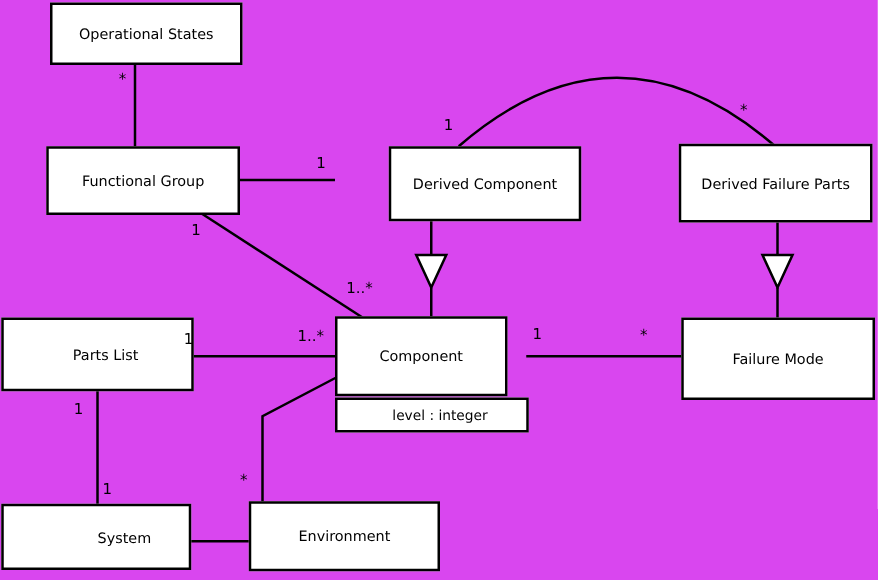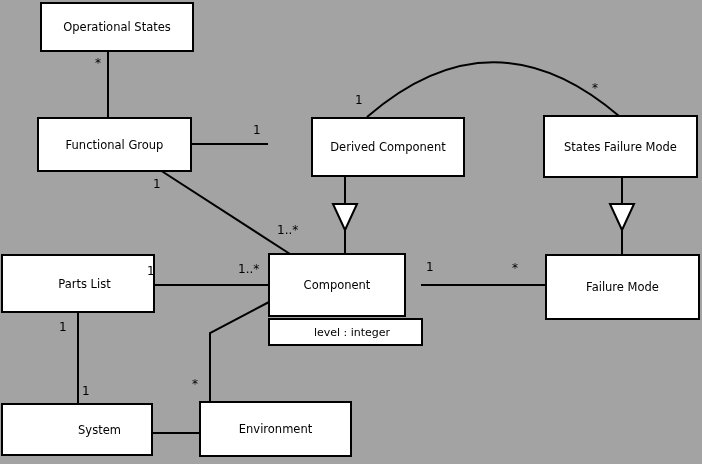--- a/index.html
+++ b/index.html
@@ -1,21 +1,21 @@
 <!DOCTYPE html>
 <html><head>
 <meta charset="utf-8">
 <style>
   html, body { margin: 0; padding: 0; }
   body { background: #ffffff; }
   #canvas {
     position: relative;
     width: 702px;
     height: 464px;
-    background: #a3a3a3;
+    background: #d946ef;
     font-family: "DejaVu Sans", sans-serif;
     color: #000000;
     overflow: hidden;
   }
   #connector-layer {
     position: absolute;
     left: 0; top: 0;
     width: 702px; height: 464px;
   }
   .uml-class {
@@ -88,21 +88,21 @@
 
   <div class="uml-class" style="left:37px; top:117px; width:155px; height:55px;">
     <span>Functional Group</span>
   </div>
 
   <div class="uml-class" style="left:267px; top:117px; width:154px; height:60px;margin-left:44px;">
     <span>Derived Component</span>
   </div>
 
   <div class="uml-class" style="left:543px; top:115px; width:155px; height:63px;">
-    <span>States Failure Mode</span>
+    <span>Derived Failure Parts</span>
   </div>
 
   <div class="uml-class" style="left:268px; top:253px; width:138px; height:64px;">
     <span>Component</span>
   </div>
   <div class="uml-attr" style="left:268px; top:318px; width:155px; height:28px;">
     <span>level : integer</span>
   </div>
 
   <div class="uml-class" style="left:545px; top:254px; width:155px; height:66px;">

